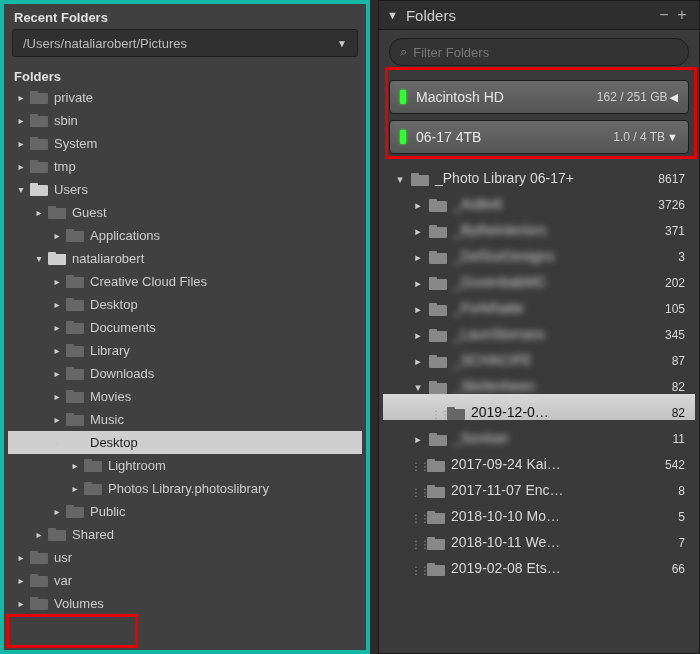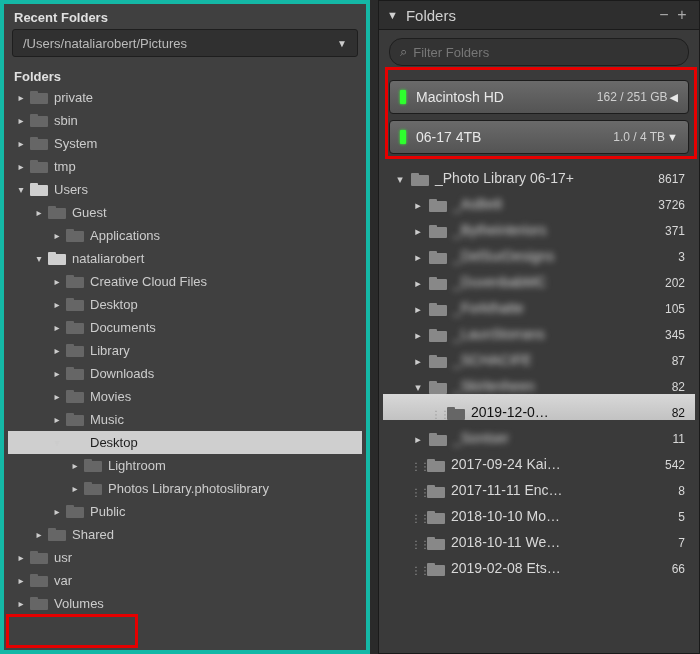--- a/index.html
+++ b/index.html
@@ -278,21 +278,21 @@
         </div>
         <div class="frow rind-1">
           <span class="dots">⋮⋮</span>
           <span class="fld-icon "></span>
           <span class="name">2017-09-24 Kai…</span>
           <span class="cnt">542</span>
         </div>
         <div class="frow rind-1">
           <span class="dots">⋮⋮</span>
           <span class="fld-icon "></span>
-          <span class="name">2017-11-11 Enc…</span>
+          <span class="name">2017-11-07 Enc…</span>
           <span class="cnt">8</span>
         </div>
         <div class="frow rind-1">
           <span class="dots">⋮⋮</span>
           <span class="fld-icon "></span>
           <span class="name">2018-10-10 Mo…</span>
           <span class="cnt">5</span>
         </div>
         <div class="frow rind-1">
           <span class="dots">⋮⋮</span>

